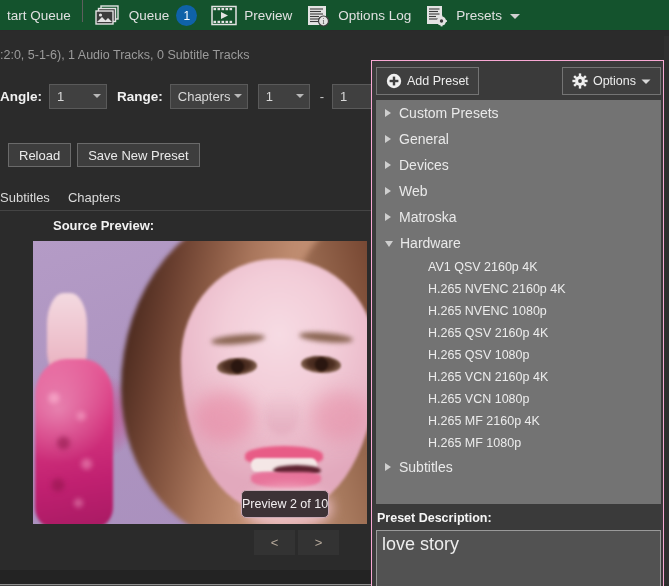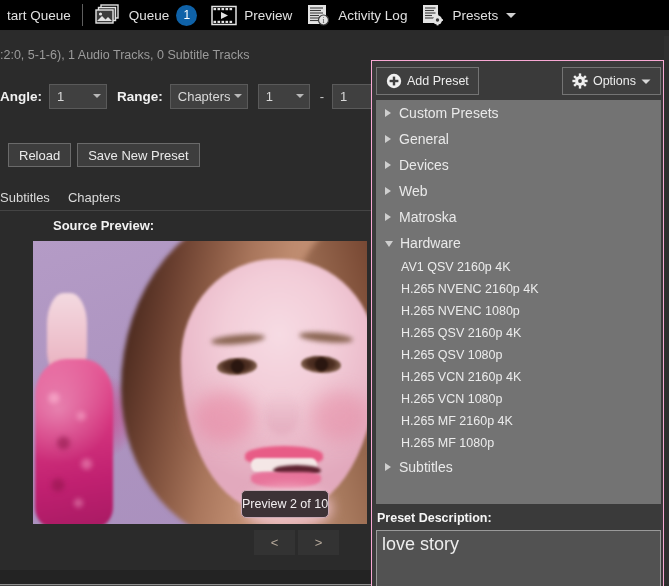--- a/index.html
+++ b/index.html
@@ -7,22 +7,22 @@
     width: 669px; height: 586px;
     background: #2b2b2b;
     font-family: "Liberation Sans", sans-serif;
     overflow: hidden;
   }
   #app { position: relative; width: 669px; height: 586px; background: #2b2b2b; }
 
   
   .toolbar {
     position: absolute; left: 0; top: 0; width: 669px; height: 31px;
-    background: #000000;
-    display: flex; align-items: center;
+    background: #14532d;
+    display: flex; align-items: flex-start;
     border-bottom: 1px solid #2a2a2a;
   }
   .tb-item {
     display: flex; align-items: center; gap: 7px;
     height: 31px; padding: 0 7px; color: #dcdcdc; font-size: 13.5px;
     white-space: nowrap;
   }
   .tb-sep { width: 1px; height: 22px; background: #5e5e5e; margin: 0 4px; }
   .tb-label { color: #e0e0e0; font-size: 13.5px; }
   .badge {
@@ -255,21 +255,21 @@
     border-top: 4.5px solid transparent; border-bottom: 4.5px solid transparent;
     border-left: 6px solid #cfcfcf;
   }
   .tri.open {
     border-left: 4.5px solid transparent; border-right: 4.5px solid transparent;
     border-top: 6px solid #cfcfcf; border-bottom: none;
     margin-right: 7px; margin-top: 2px;
   }
   .tree-leaf {
     display: flex; align-items: center; height: 22px;
-    padding-left: 25px; color: #ececec; font-size: 12.5px;
+    padding-left: 52px; color: #ececec; font-size: 12.5px;
   }
   .desc-label {
     position: absolute; left: 5px; top: 450px;
     color: #f5f5f5; font-size: 12.5px; font-weight: bold;
   }
   .desc-box {
     position: absolute; left: 4px; top: 469px; width: 285px; height: 70px;
     background: #525252; border: 1px solid #9a9a9a;
     color: #ededed; font-size: 18px; padding: 3px 5px;
   }
@@ -331,21 +331,21 @@
               <line x1="4" y1="6.5" x2="15" y2="6.5"></line>
             <line x1="4" y1="9" x2="17" y2="9"></line>
               <line x1="4" y1="11.5" x2="13" y2="11.5"></line>
             <line x1="4" y1="14" x2="16" y2="14"></line>
               <line x1="4" y1="16.5" x2="12" y2="16.5"></line>
           </g>
           <circle cx="17.5" cy="16" r="5" fill="#e3e3e3" stroke="#3c3c3c" stroke-width="1.2"></circle>
           <text x="17.5" y="19" font-size="7.5" fill="#3c3c3c" text-anchor="middle" font-family="Liberation Serif, serif">i</text>
         </svg>
       </span>
-      <span class="tb-label">Activity Log</span>
+      <span class="tb-label">Options Log</span>
     </div>
     <div class="tb-item">
       <span class="icon">
         <svg width="24" height="22" viewBox="0 0 24 22">
           <rect x="2" y="1" width="15" height="18" fill="#e3e3e3"></rect>
           <g stroke="#3c3c3c" stroke-width="1.1">
             <line x1="4" y1="4" x2="14.5" y2="4"></line>
               <line x1="4" y1="6.5" x2="13" y2="6.5"></line>
             <line x1="4" y1="9" x2="14.5" y2="9"></line>
               <line x1="4" y1="11.5" x2="11" y2="11.5"></line>

